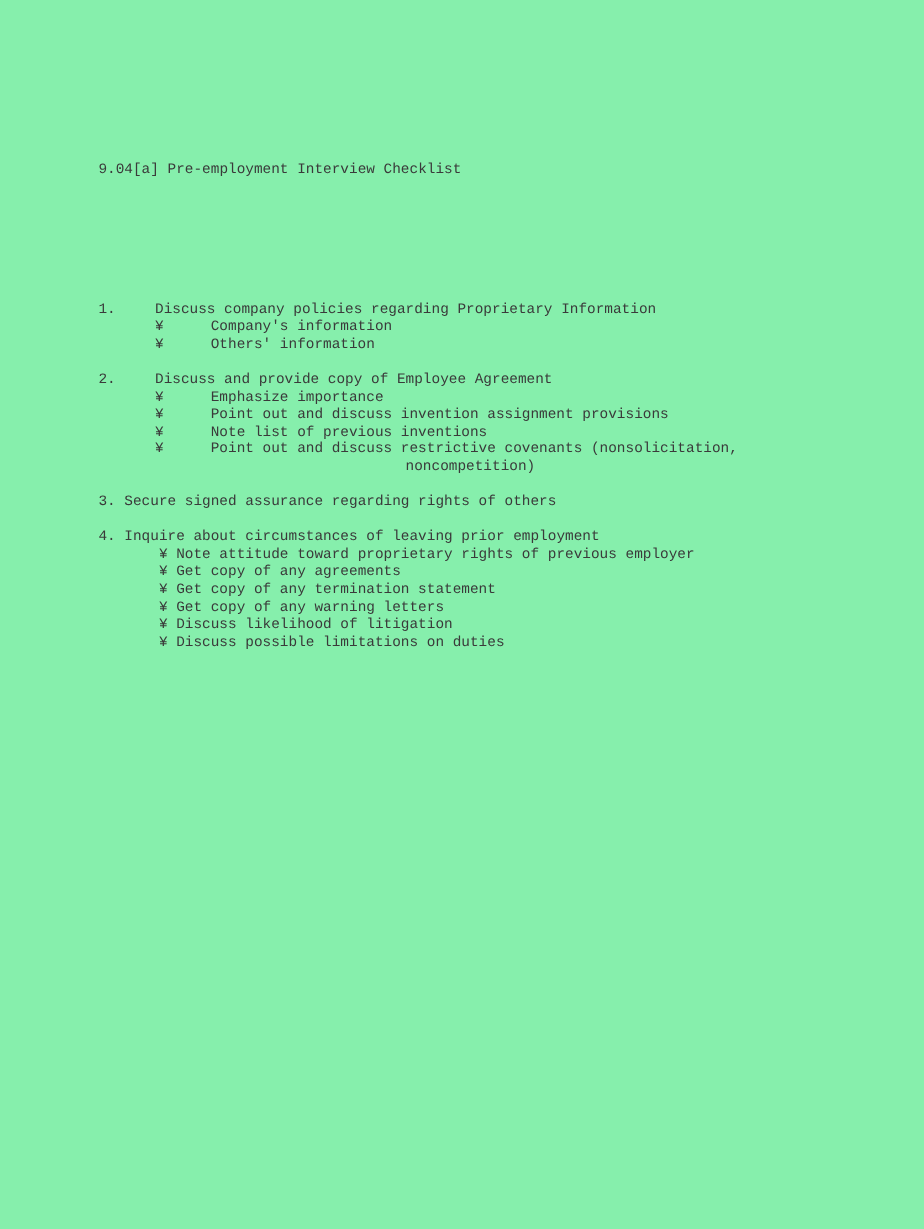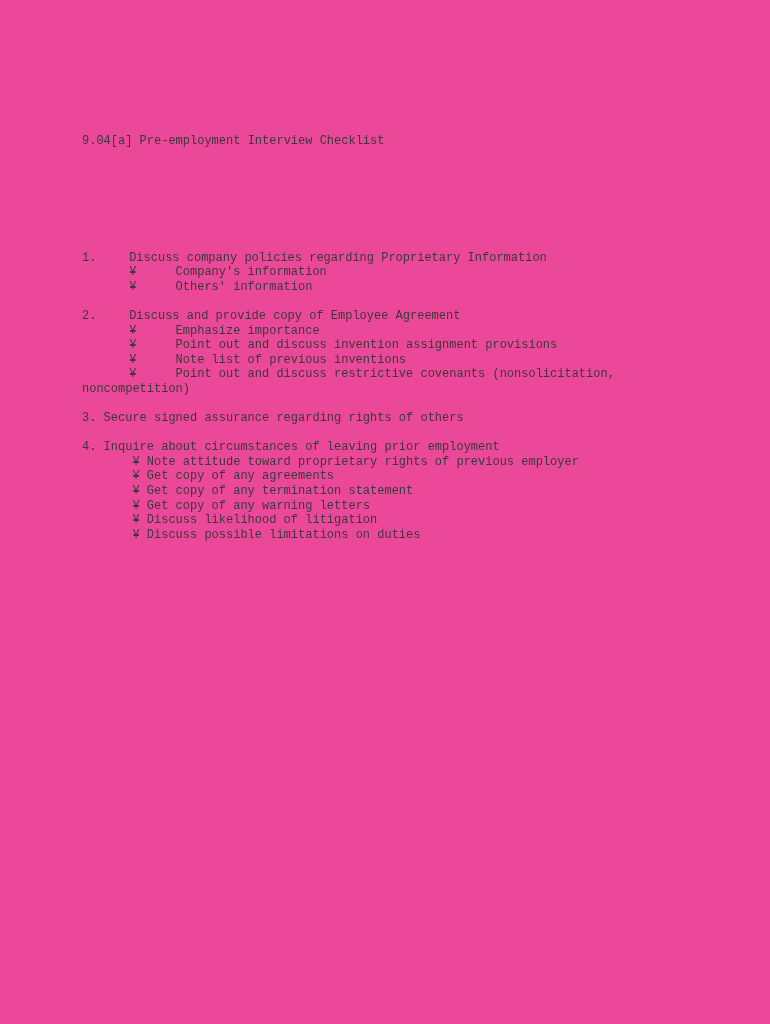--- a/index.html
+++ b/index.html
@@ -12,21 +12,21 @@
     width: 770px;
     height: 1024px;
     font-family: "Liberation Mono", "DejaVu Sans Mono", monospace;
     color: #3a3a3a;
     -webkit-font-smoothing: none;
   }
   .page {
     position: relative;
     width: 770px;
     height: 1024px;
-    background: #ec4899;
+    background: #86efac;
     overflow: hidden;
   }
   .doc-body {
     position: absolute;
     left: 82px;
     top: 90px;
     width: 620px;
     font-size: 12px;
     line-height: 14.6px;
     white-space: pre;
@@ -52,20 +52,21 @@
     display: inline-block;
   }
   
   .styleA .num        { width: 6.55ch; }
   .styleA .bullet     { width: 6.45ch; margin-left: 6.55ch; }
   
   .styleB .num        { width: 3ch; }
   .styleB .bullet     { width: 2ch; margin-left: 7ch; }
   .wrap-line {
     white-space: pre;
+    text-align: center;
   }
 </style>
 </head>
 <body>
 
 <div class="page">
   <div class="doc-body">
 
     <div class="line doc-title">9.04[a] Pre-employment Interview Checklist</div>
 

